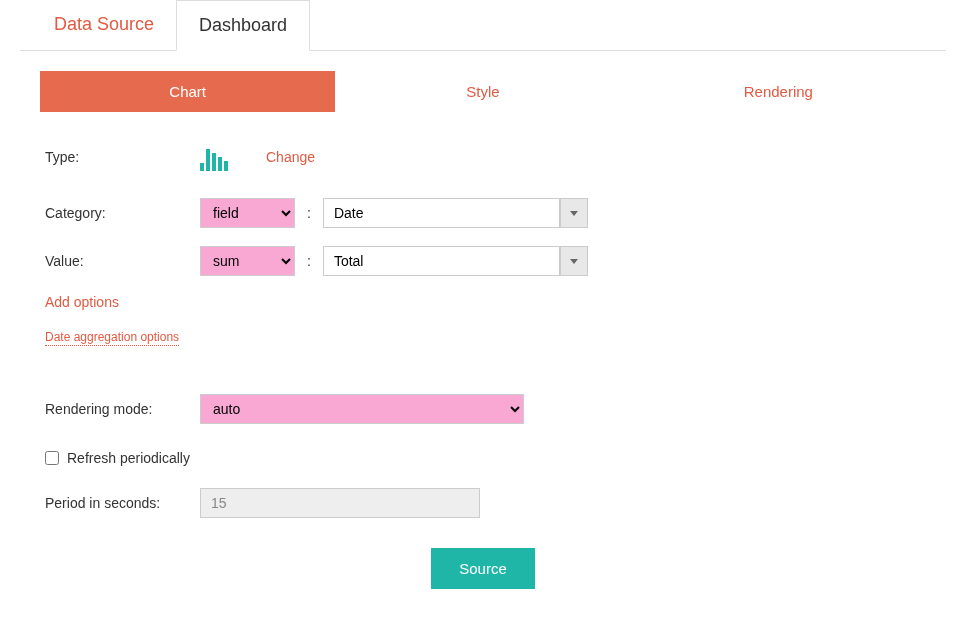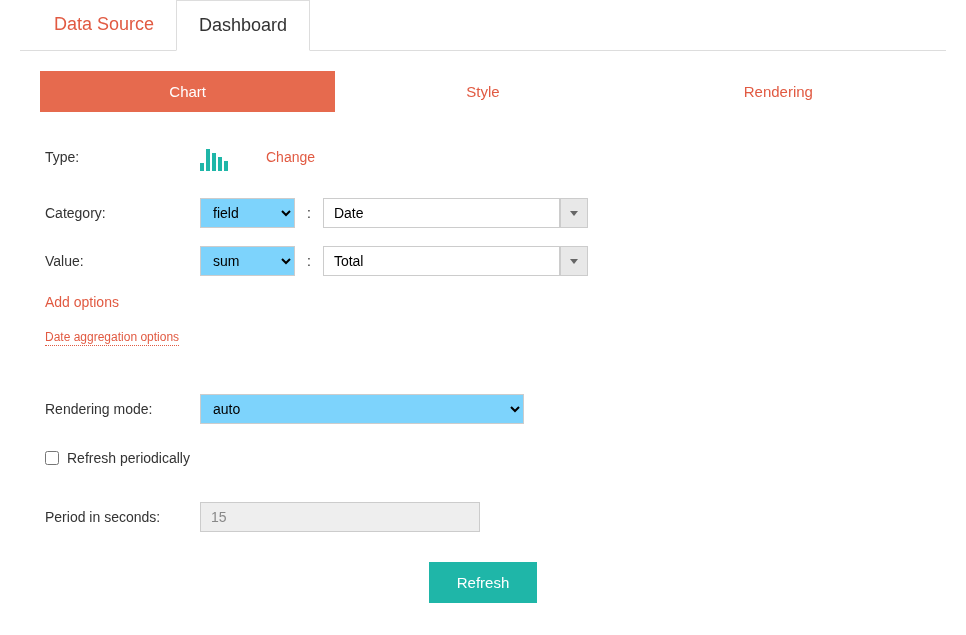--- a/index.html
+++ b/index.html
@@ -98,21 +98,21 @@
     input[type="text"]:disabled {
       background: #eee;
       color: #888;
     }
     .name-input { width: 420px; }
     select {
       border: 1px solid #ccc;
       padding: 5px 8px;
       font-size: 14px;
       height: 30px;
-      background: #7dd3fc;
+      background: #f9a8d4;
       cursor: pointer;
     }
     .small-select { width: 95px; }
     .big-select { width: 324px; }
     .colon { padding: 0 4px; color: #333; }
     .combo {
       display: flex;
       align-items: stretch;
     }
     .combo-input {
@@ -152,21 +152,21 @@
       font-size: 12px;
       border-bottom: 1px dotted #e15a42;
       cursor: pointer;
       display: inline-block;
       padding-bottom: 1px;
     }
     .checkbox-row {
       display: flex;
       align-items: center;
       gap: 8px;
-      margin-bottom: 36px;
+      margin-bottom: 22px;
     }
     .checkbox-row input[type="checkbox"] {
       width: 14px;
       height: 14px;
       cursor: pointer;
     }
     .period-input { width: 280px; }
     .preview-btn {
       background: #1fb6a8;
       color: #fff;
@@ -267,15 +267,15 @@
     <span>Refresh periodically</span>
   </div>
 
   <div class="form-row">
     <div class="form-label">Period in seconds:</div>
     <div class="form-content">
       <input type="text" class="period-input" disabled="" value="15" style="">
     </div>
   </div>
 
-  <button class="preview-btn">Refresh</button>
+  <button class="preview-btn">Source</button>
 
 </div>
 
 </body></html>

